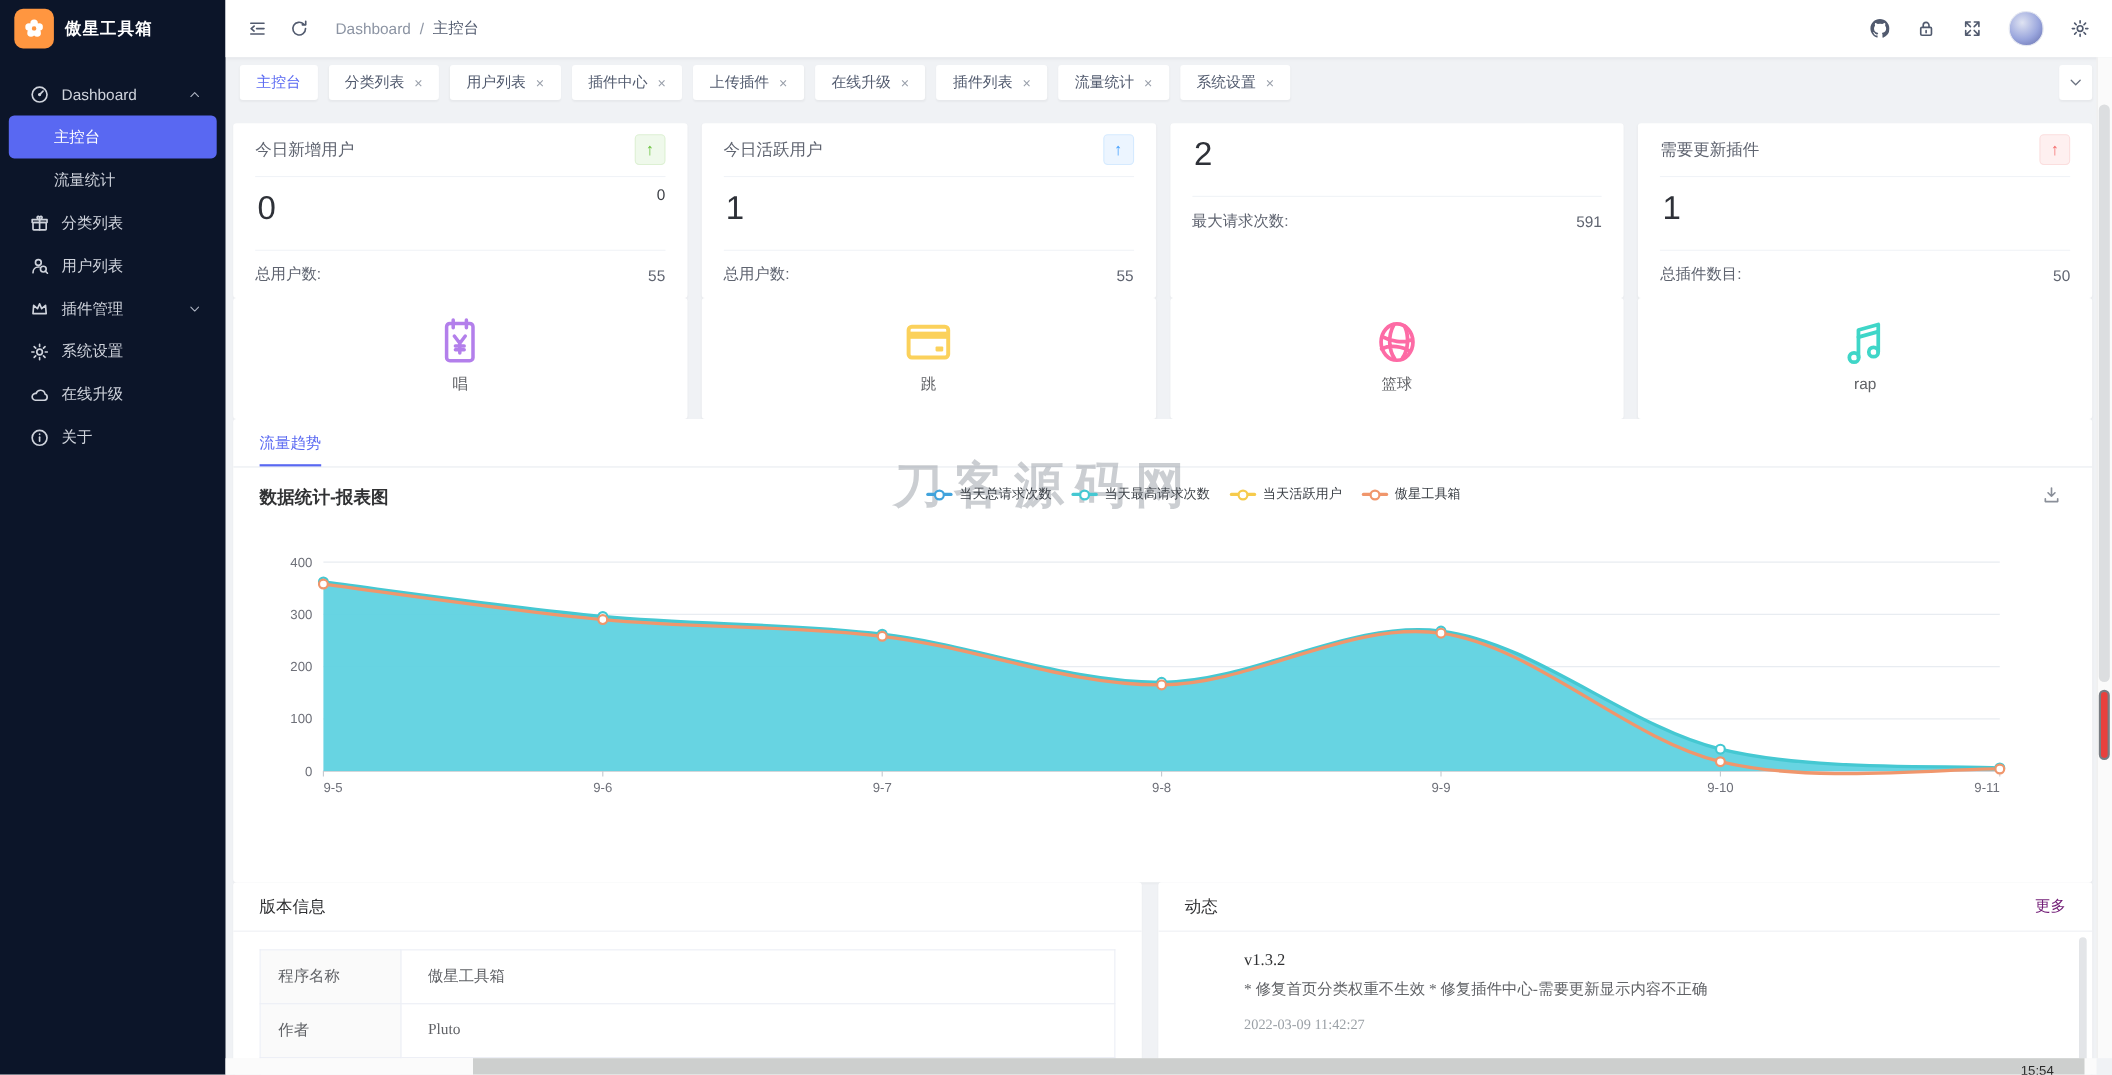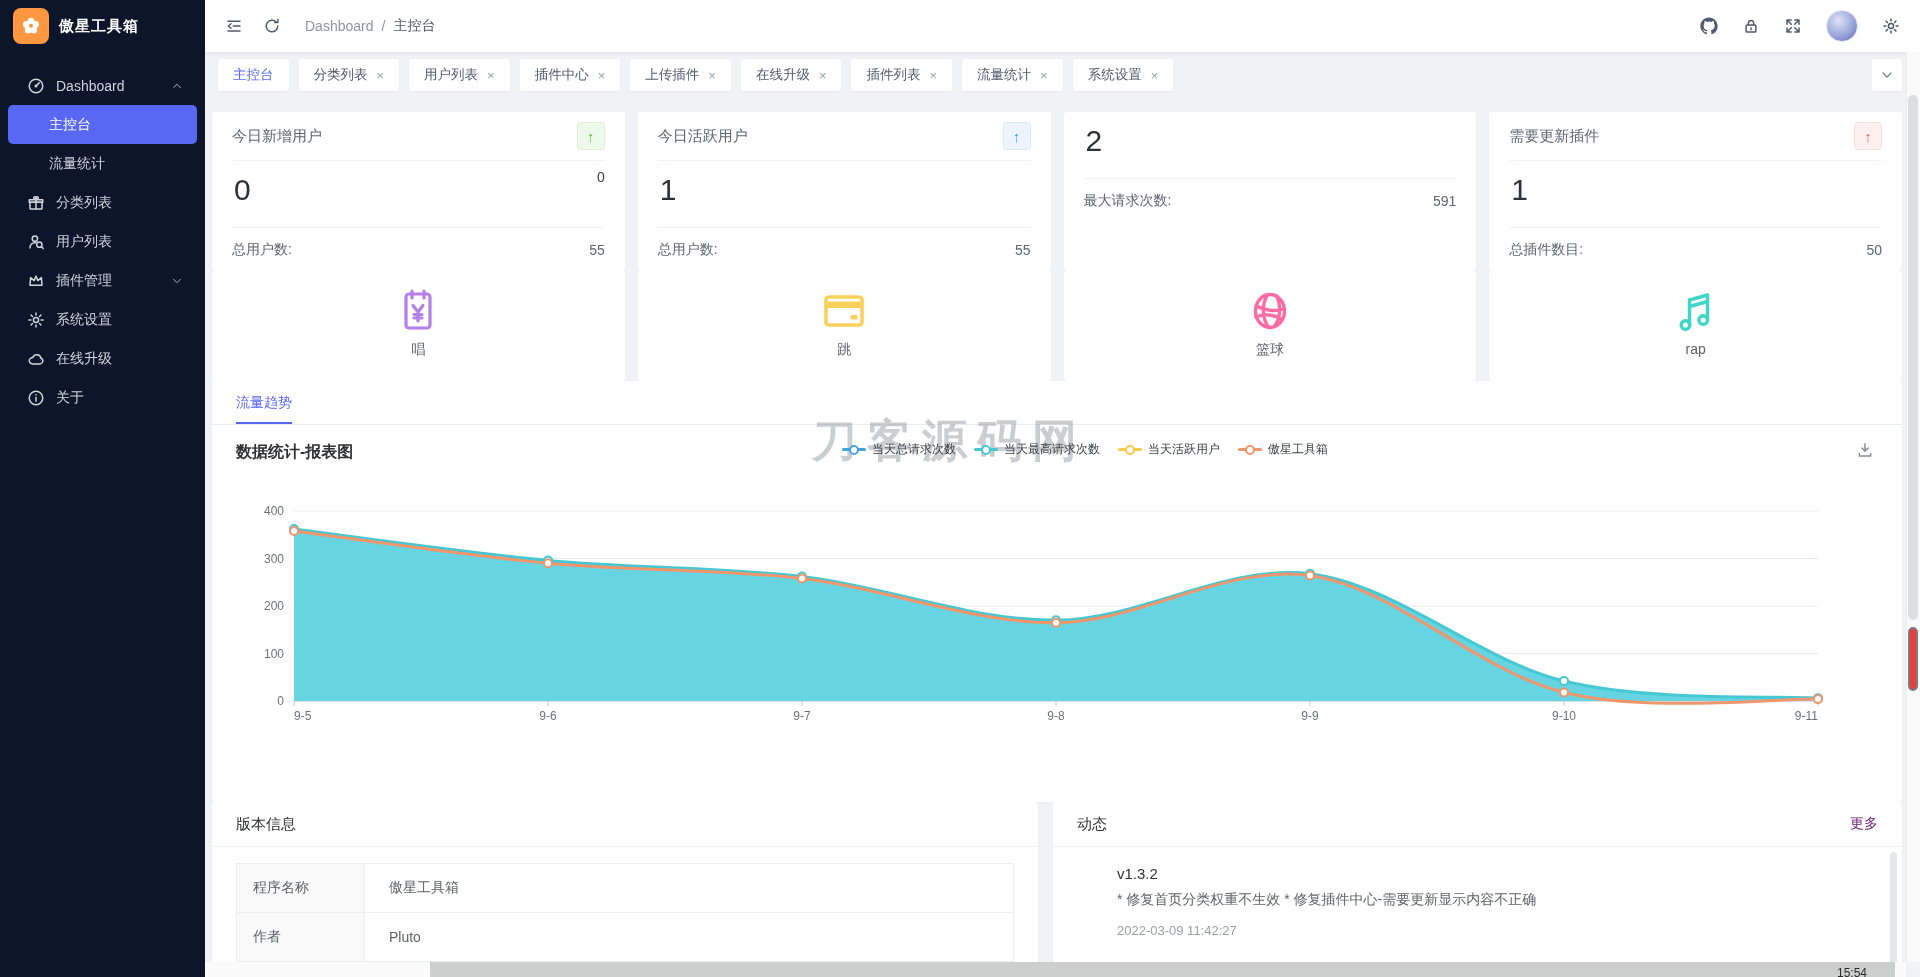--- a/index.html
+++ b/index.html
@@ -80,32 +80,32 @@
   .legend-marker { width:24px; height:10px; position:relative; }
   .legend-marker .lm-line { position:absolute; left:0; right:0; top:3.5px; height:3px; border-radius:2px; }
   .legend-marker .lm-ring { position:absolute; left:7px; top:0; width:10px; height:10px; border-radius:50%; background:#fff; border:2.5px solid; }
   .chart-download { position:absolute; right:28px; top:16px; width:18px; height:18px; color:#8a8f99; cursor:pointer; }
   .chart-download svg { width:18px; height:18px; }
   .watermark { position:absolute; left:600px; top:30px; z-index:1; font-size:45px; font-weight:bold; color:#8d939b; opacity:.45; letter-spacing:10px; white-space:nowrap; }
   #trend-chart { width:1642px; height:244px; margin-left:24px; position:relative; z-index:2; }
 
   
   .bottom-row { display:flex; gap:15px; height:175px; }
-  .panel { overflow:hidden; position:relative; }
+  .panel { overflow:hidden; position:relative;font-family:Liberation Serif, serif; }
   .version-panel { width:826px; flex:0 0 826px; }
   .feed-panel { flex:1; }
   .panel-head { height:45px; padding:0 24px; border-bottom:1px solid #eef0f4; display:flex; align-items:center; justify-content:space-between; font-size:15px; color:#303133; }
   .more-link { font-size:14px; color:#701a75; cursor:pointer; }
   .v-table { margin:16px 24px 0; border-collapse:collapse; width:778px; font-size:14px; color:#606266; }
   .v-table td { border:1px solid #ebeef5; height:49px; }
   .v-table td.lbl { width:128px; background:#fafafa; padding-left:16px; }
   .v-table td.val { padding-left:24px; }
   .feed-item { padding:14px 24px 0; position:relative; }
   .feed-avatar { position:absolute; left:24px; top:22px; width:46px; height:46px; border-radius:50%; background:radial-gradient(circle at 40% 32%, #ecdcе6, #e9d8e2 10%, #a9b4e0 55%, #7d88c4 90%); }
-  .feed-body { margin-left:40px; }
+  .feed-body { margin-left:54px; }
   .feed-version { font-size:15px; color:#303133; padding-top:4px; }
   .feed-desc { margin-top:9px; font-size:14px; color:#606266; }
   .feed-time { margin-top:14px; font-size:13px; color:#9aa0a6; }
   .feed-scrollbar { position:absolute; right:5px; top:50px; bottom:5px; width:7px; border-radius:4px; background:#e3e5e8; }
 
   
   .v-track { position:absolute; right:0; top:52px; bottom:15px; width:14px; background:#fafafa; border-left:1px solid #ececec; z-index:6; }
   .v-thumb { position:absolute; right:2px; top:95px; width:10px; height:525px; border-radius:5px; background:#dcdee0; z-index:7; }
   .red-indicator { position:absolute; right:2px; top:627px; width:10px; height:64px; border-radius:5px; background:#e8413d; border:2px solid #787d83; z-index:7; }
   .h-track { position:absolute; left:0; right:14px; bottom:0; height:15px; background:#fbfbfb; z-index:6; }

